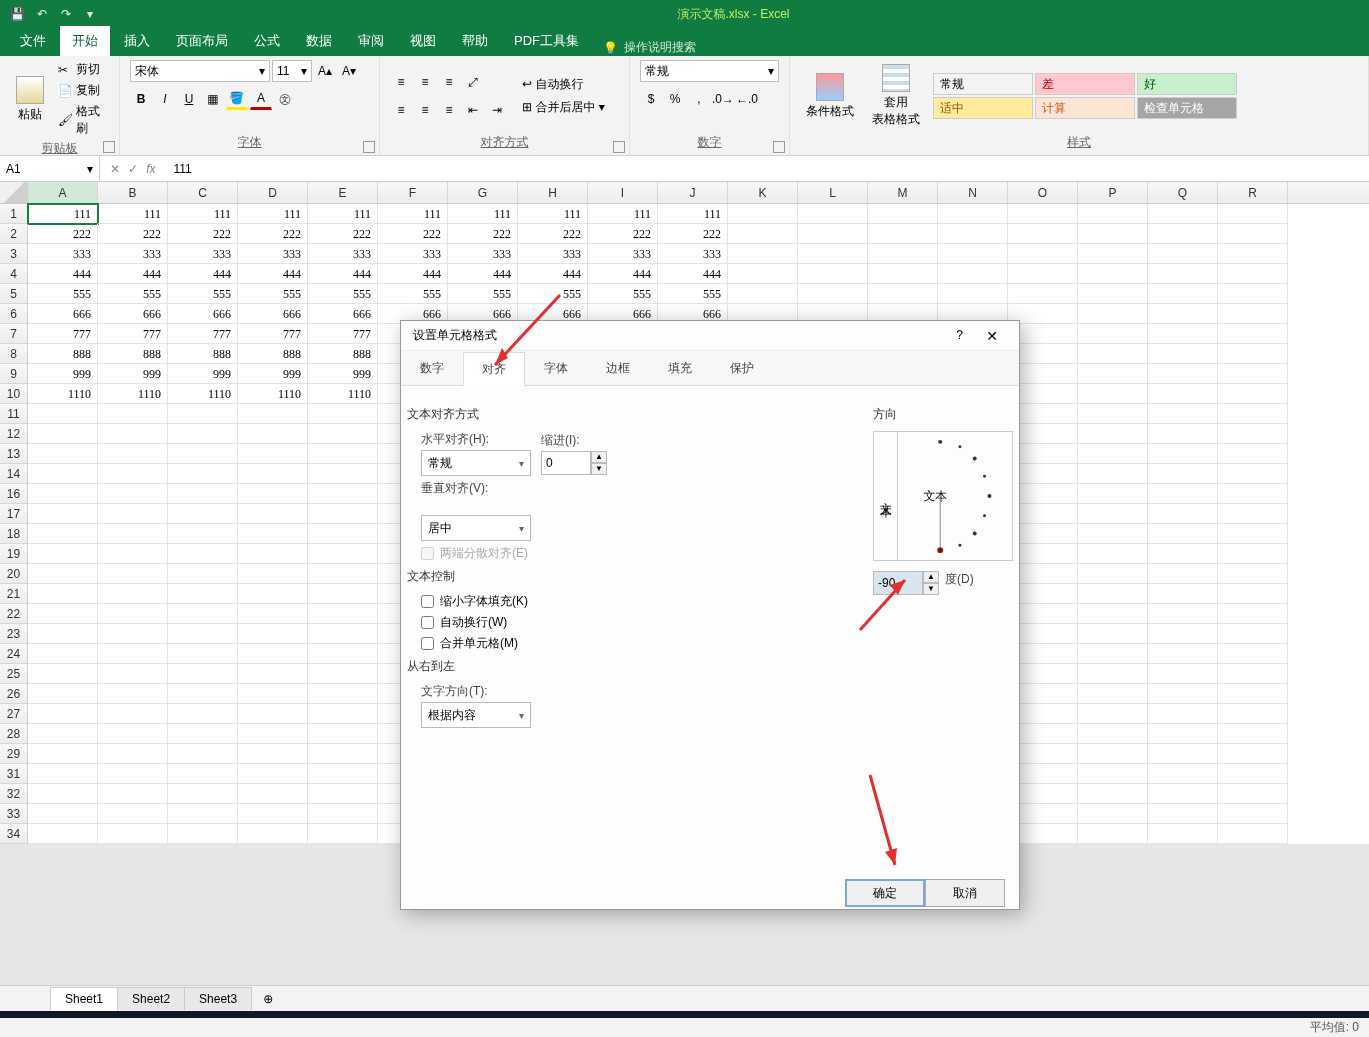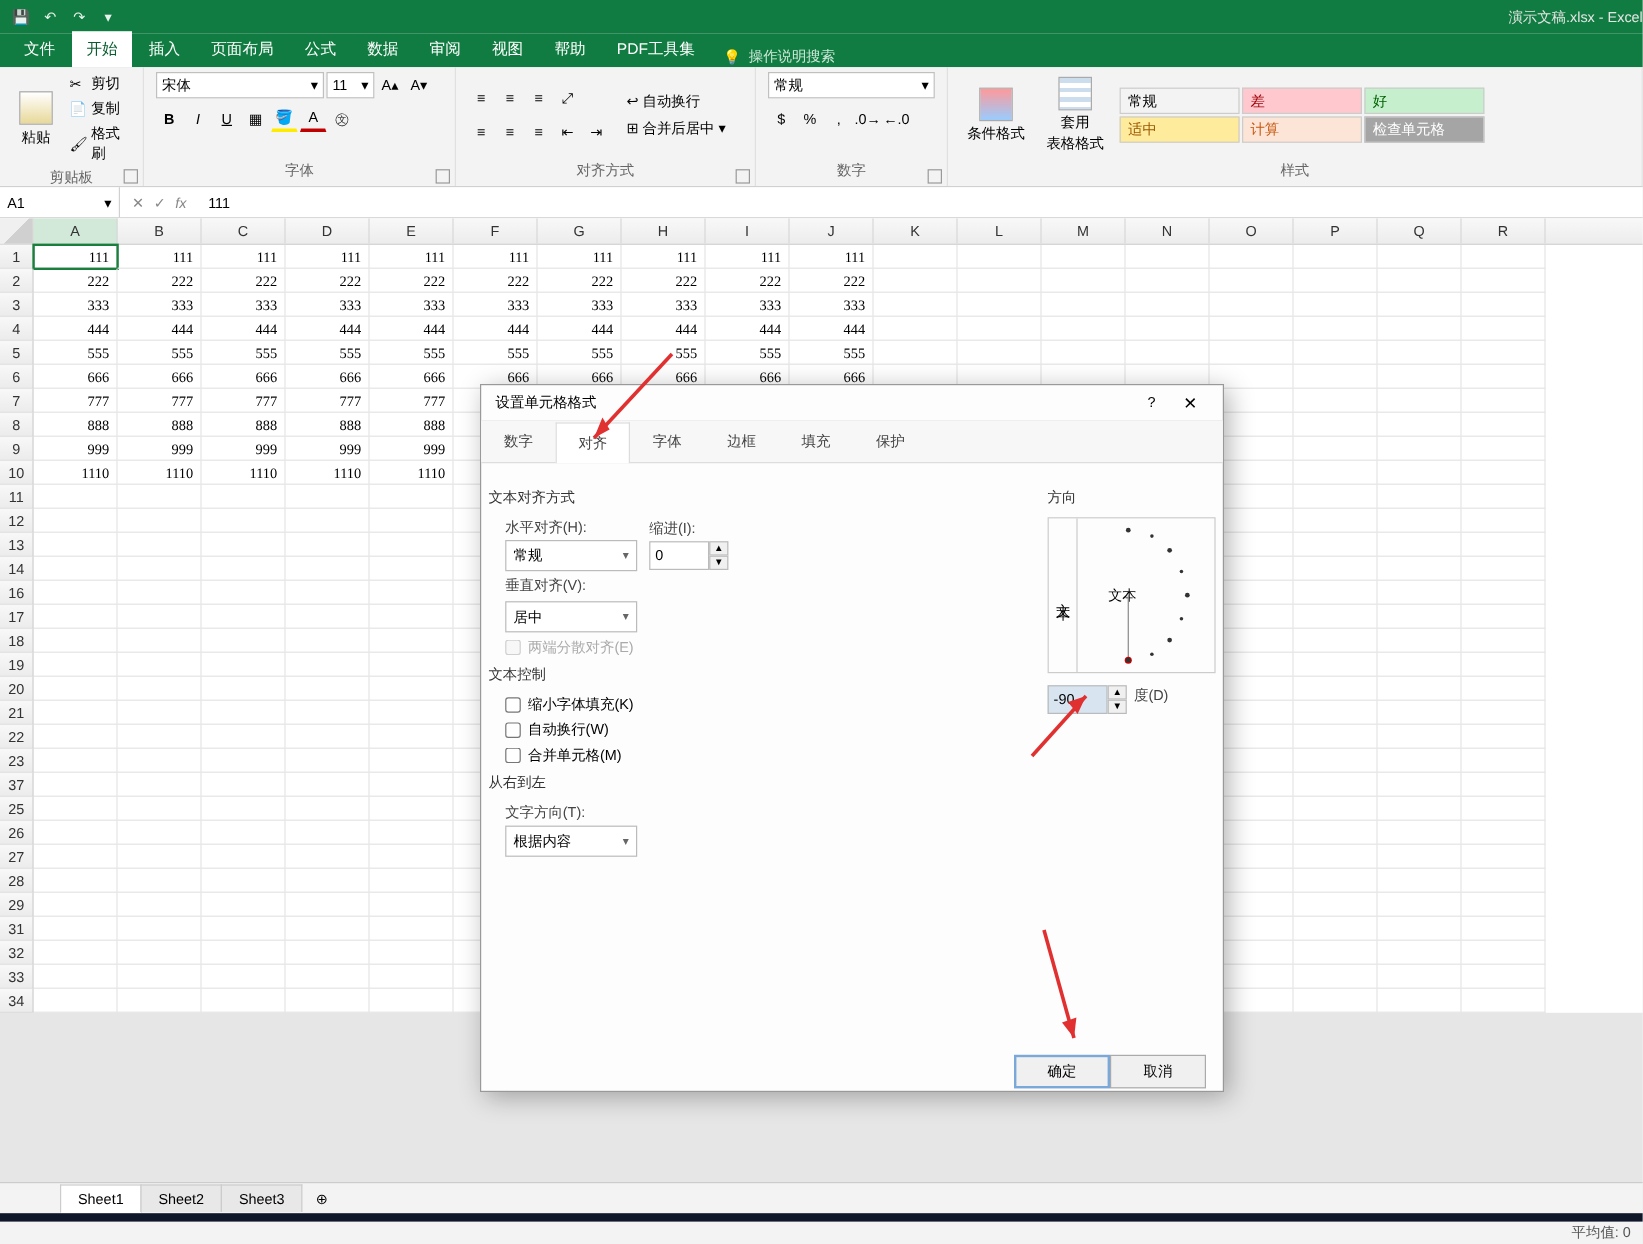--- a/index.html
+++ b/index.html
@@ -1,27 +1,27 @@
 <!DOCTYPE html>
 <html><head>
 <meta charset="utf-8">
 <style>
 *{box-sizing:border-box;margin:0;padding:0;font-family:"Microsoft YaHei","Segoe UI",sans-serif;font-size:12px;}
 body{background:#e6e6e6;overflow:hidden;width:1369px;height:1037px;position:relative;}
 .titlebar{background:#107c41;height:28px;display:flex;align-items:center;color:#fff;}
 .titlebar .qat{display:flex;gap:8px;padding-left:10px;align-items:center;}
 .titlebar .qat span{width:16px;height:16px;display:flex;align-items:center;justify-content:center;opacity:.9;}
-.titlebar .title{flex:1;text-align:right;font-size:12px;color:#e5e5e5;}
+.titlebar .title{flex:1;text-align:center;font-size:12px;color:#bef264;}
 .tabs{background:#107c41;height:28px;display:flex;align-items:flex-end;padding-left:8px;gap:2px;}
 .tabs .tab{color:#fff;padding:6px 12px;cursor:pointer;font-size:13px;}
 .tabs .tab.active{background:#fff;color:#0a5c2e;}
 .tabs .tellme{display:flex;align-items:center;color:#cfe8da;margin-left:10px;gap:6px;}
 .ribbon{background:#f3f3f3;height:100px;display:flex;border-bottom:1px solid #d0d0d0;}
 .group{border-right:1px solid #e0e0e0;padding:4px 10px;display:flex;flex-direction:column;justify-content:space-between;position:relative;}
-.group-label{text-align:center;color:#666;font-size:12px;padding-top:2px;}
+.group-label{text-align:center;color:#666;font-size:12px;padding-top:2px;text-decoration:underline;}
 .group-body{flex:1;display:flex;align-items:center;gap:6px;}
 .big-btn{display:flex;flex-direction:column;align-items:center;justify-content:center;gap:2px;padding:4px 6px;cursor:pointer;}
 .big-btn .ic{width:28px;height:28px;background:#ccc;border:1px solid #aaa;}
 .small-row{display:flex;flex-direction:column;gap:2px;}
 .small-row .item{display:flex;align-items:center;gap:4px;cursor:pointer;padding:1px 2px;}
 .ic-sm{width:14px;height:14px;display:inline-block;}
 .font-combo{border:1px solid #c0c0c0;background:#fff;height:22px;display:flex;align-items:center;padding:0 4px;min-width:140px;justify-content:space-between;}
 .font-size{min-width:40px;}
 .btn-row{display:flex;gap:2px;align-items:center;}
 .btn-row .b{width:22px;height:22px;border:1px solid transparent;display:flex;align-items:center;justify-content:center;cursor:pointer;}
@@ -726,21 +726,21 @@
         <div class="cell"></div>
         <div class="cell"></div>
         <div class="cell"></div>
         <div class="cell"></div>
         <div class="cell"></div>
         <div class="cell"></div>
         <div class="cell"></div>
         <div class="cell"></div>
       </div>
       <div class="row">
-        <div class="rh">37</div>
+        <div class="rh">24</div>
         <div class="cell"></div>
         <div class="cell"></div>
         <div class="cell"></div>
         <div class="cell"></div>
         <div class="cell"></div>
         <div class="cell"></div>
         <div class="cell"></div>
         <div class="cell"></div>
         <div class="cell"></div>
         <div class="cell"></div>
@@ -976,21 +976,21 @@
           <span class="label">缩进(I):</span>
           <div class="spin">
             <input value="0" style="">
             <div class="spbtn">
                 <div>▲</div>
                 <div>▼</div>
               </div>
           </div>
         </div>
       </div>
-      <div class="field-row" style="flex-direction:column;align-items:flex-start;gap:4px;">
+      <div class="field-row" style="flex-direction:column;align-items:flex-start;gap:18px;">
         <span class="label">垂直对齐(V):</span>
         <div class="combo">
             <span>居中</span>
             <span class="arr">▾</span>
           </div>
       </div>
       <div class="chk disabled">
           <input type="checkbox" disabled="" style="">
           <span>两端分散对齐(E)</span>
         </div>

